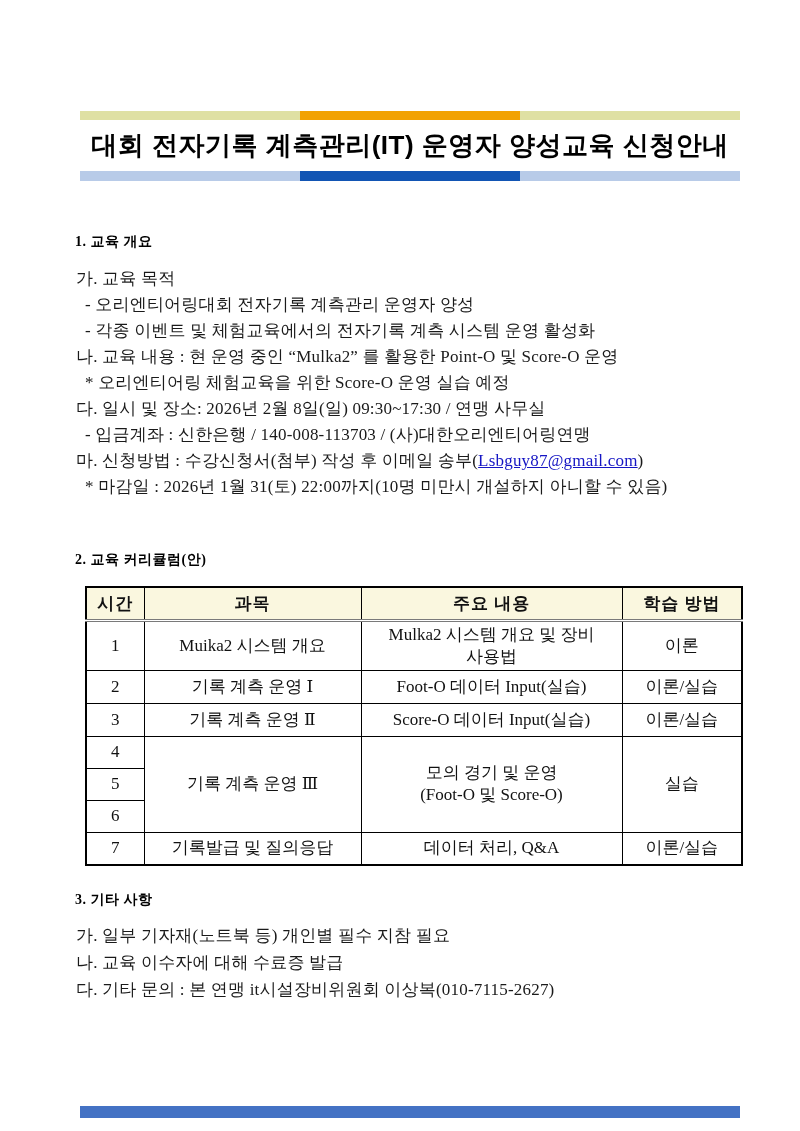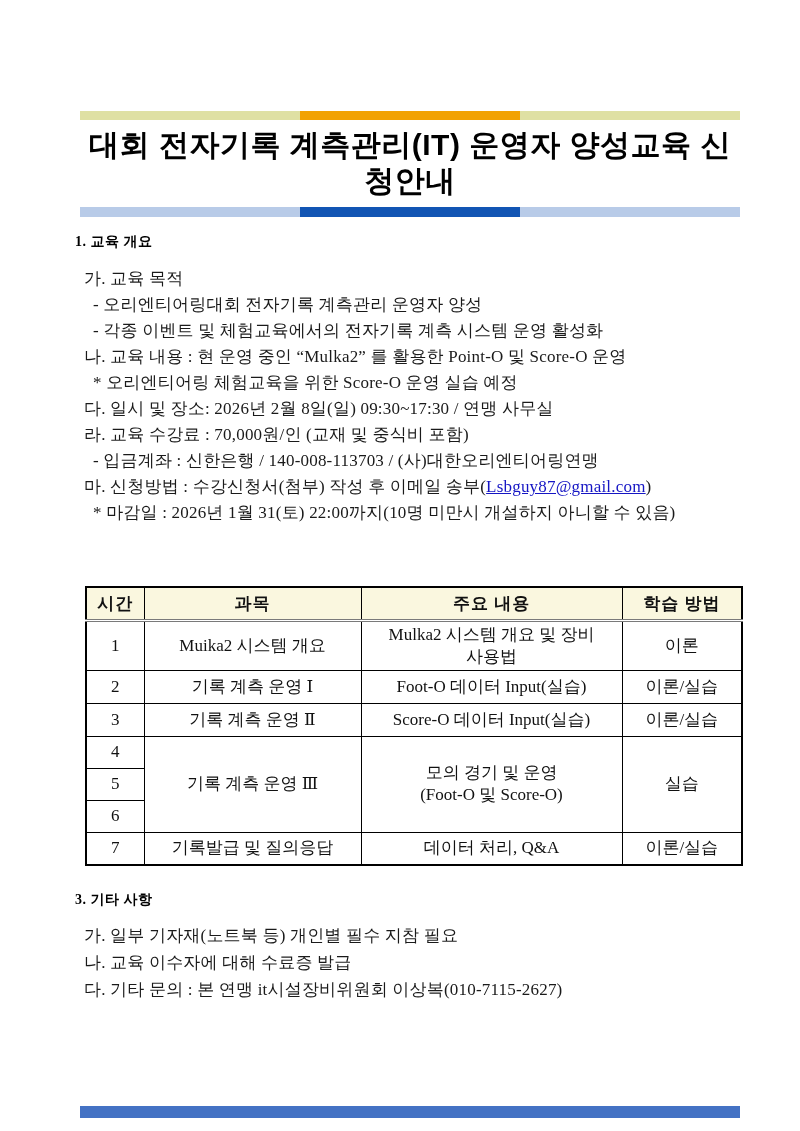--- a/index.html
+++ b/index.html
@@ -10,32 +10,32 @@
     color:#1a1a1a;
   }
   .page { position:relative; width:800px; height:1131px; overflow:hidden; background:#fff; }
 
   
   .title-block { position:absolute; left:80px; top:111px; width:660px; }
   .deco-bar { height:9px; display:flex; }
   .deco-bar .seg { flex:1 1 33.33%; }
   .title-text {
     font-family:"Liberation Sans","DejaVu Sans",sans-serif;
-    font-weight:bold; font-size:30px; line-height:36px;
+    font-weight:bold; font-size:26px; line-height:36px;
     text-align:center; padding:7px 0 8px 0; letter-spacing:0.5px; color:#000;
   }
   .deco-bar2 { height:10px; display:flex; }
   .deco-bar2 .seg { flex:1 1 33.33%; }
 
   
   .section-heading {
     position:absolute; left:75px; width:665px;
     font-size:14px; font-weight:bold; color:#000; letter-spacing:0.5px;
   }
-  .lines { position:absolute; left:74px; width:680px; }
+  .lines { position:absolute; left:66px; width:680px; }
   .line { font-size:17px; line-height:26px; white-space:nowrap; letter-spacing:0.2px; }
   .ind1 { padding-left:10px; }
   .ind2 { padding-left:19px; }
   .email-link { color:#1515c4; text-decoration:underline; cursor:pointer;text-align:right; }
 
   
   .ctable {
     position:absolute; left:85px; top:586px;
     border-collapse:collapse; table-layout:fixed; width:656px;
     font-size:17px; text-align:center; color:#111;
@@ -78,26 +78,26 @@
   </div>
 
   <div class="section-heading" style="top:233px">1. 교육 개요</div>
   <div class="lines" style="top:266px">
     <div class="line ind1">가. 교육 목적</div>
     <div class="line ind2">- 오리엔티어링대회 전자기록 계측관리 운영자 양성</div>
     <div class="line ind2">- 각종 이벤트 및 체험교육에서의 전자기록 계측 시스템 운영 활성화</div>
     <div class="line ind1">나. 교육 내용 : 현 운영 중인 “Mulka2” 를 활용한 Point-O 및 Score-O 운영</div>
     <div class="line ind2">* 오리엔티어링 체험교육을 위한 Score-O 운영 실습 예정</div>
     <div class="line ind1">다. 일시 및 장소: 2026년 2월 8일(일) 09:30~17:30 / 연맹 사무실</div>
-    <div class="line ind1">라. 교육 수강료 : 70,000원/인 (교재 및 중식비 포함)</div>
     <div class="line ind2">- 입금계좌 : 신한은행 / 140-008-113703 / (사)대한오리엔티어링연맹</div>
     <div class="line ind1"><span>마. 신청방법 : 수강신청서(첨부) 작성 후 이메일 송부(</span><span class="email-link">Lsbguy87@gmail.com</span><span>)</span></div>
     <div class="line ind2">* 마감일 : 2026년 1월 31(토) 22:00까지(10명 미만시 개설하지 아니할 수 있음)</div>
   </div>
 
+  <div class="section-heading" style="top:551px">2. 교육 커리큘럼(안)</div>
 
   <table class="ctable">
     <colgroup>
         <col class="c-time">
         <col class="c-subj">
         <col class="c-cont">
         <col class="c-method">
       </colgroup>
     <thead>
       <tr>

